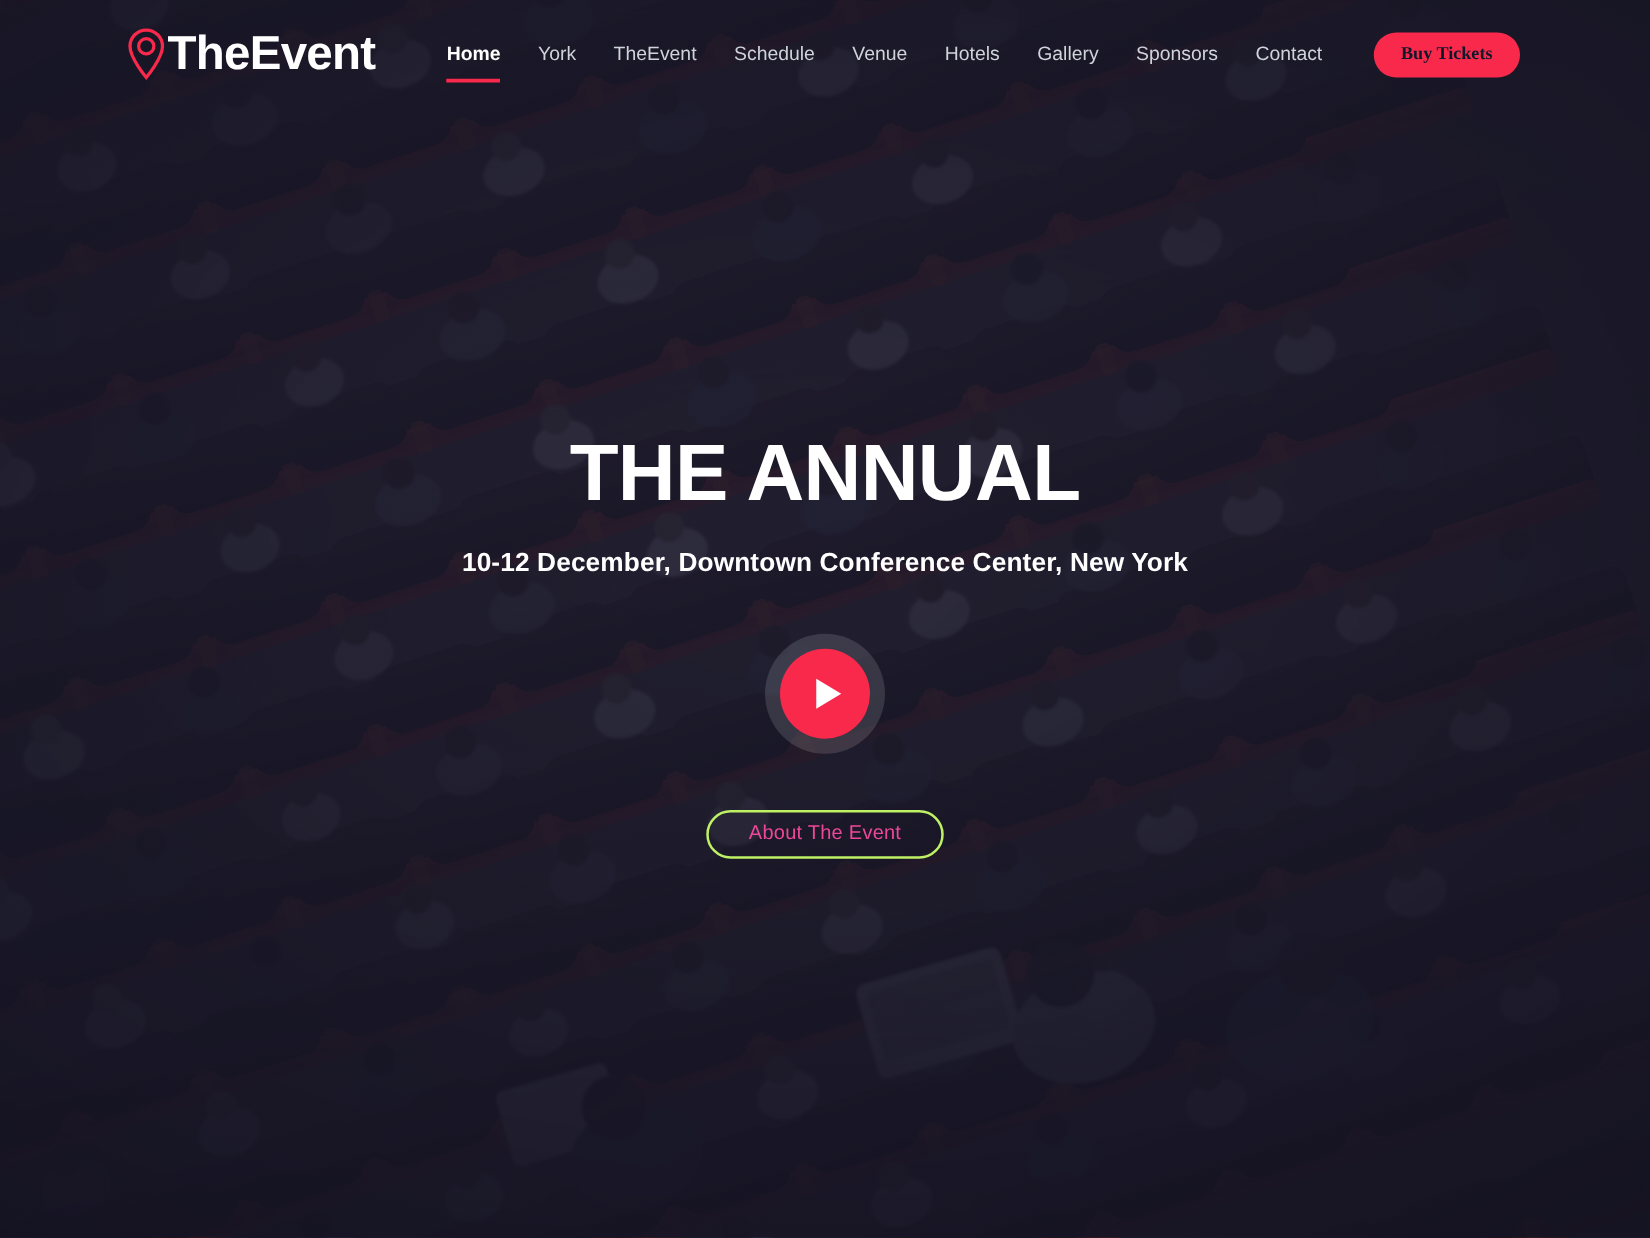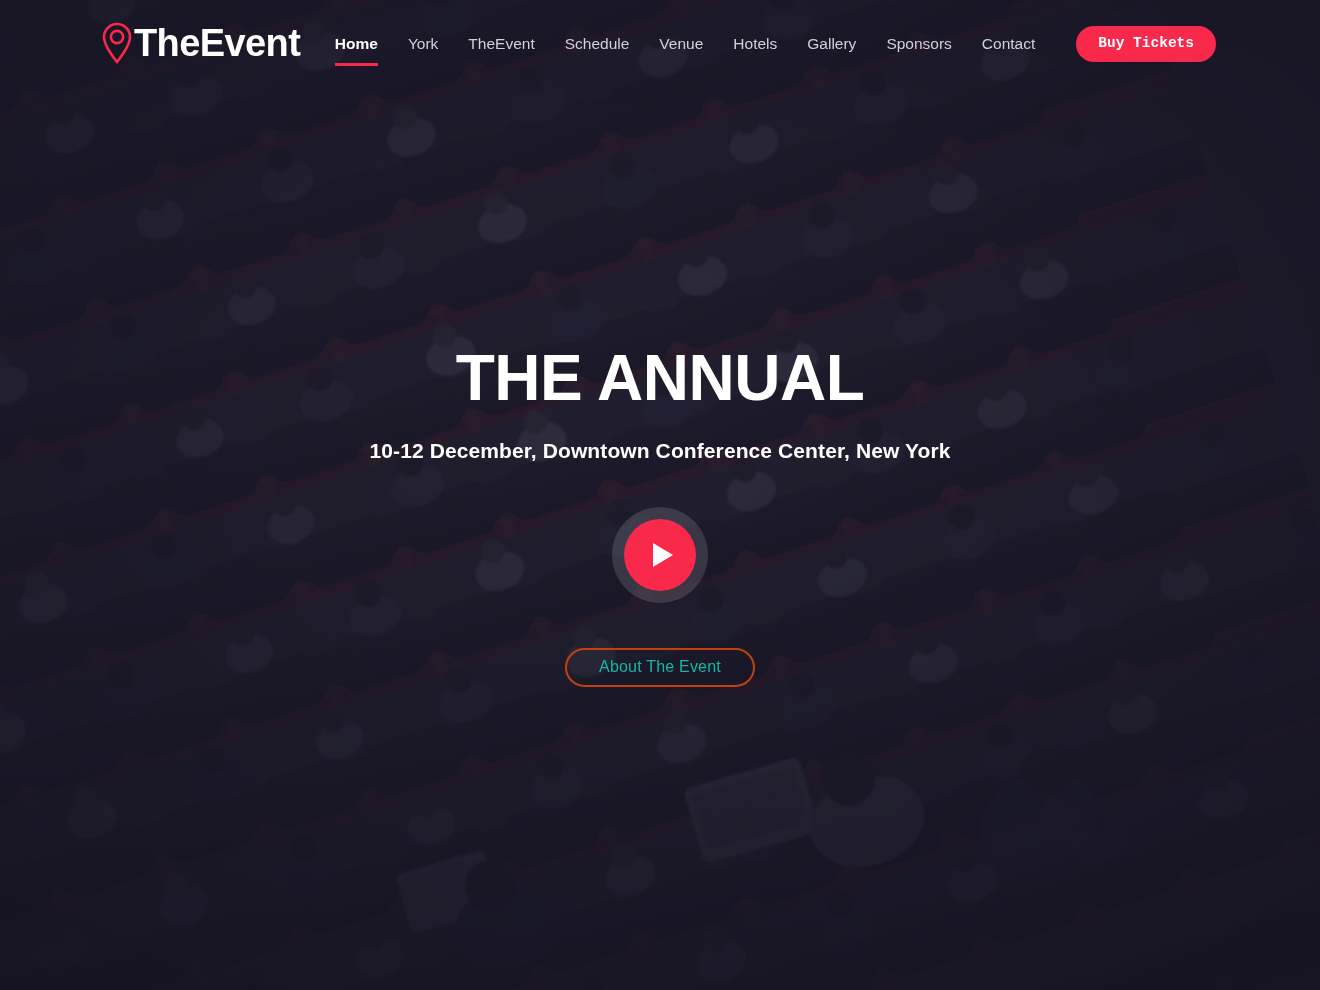--- a/index.html
+++ b/index.html
@@ -82,31 +82,31 @@
     bottom:-6px;
     height:2.5px;
     background:#f9294c;
   }
 
   #buy-tickets {
     margin-left:26px;
     display:inline-flex;
     align-items:center; justify-content:center;
     background:#f9294c;
-    color:#ffffff;
+    color:#0f172a;
     font-size:14.5px;
     font-weight:700;
     text-decoration:none;
     border:none;
     border-radius:50px;
     padding:9px 22px;
     white-space:nowrap;
     cursor:pointer;
     line-height:1.2;
-    font-family:Liberation Mono, monospace;
+    font-family:Liberation Serif, serif;
   }
 
   
   #hero-content {
     position:absolute;
     top:0; left:0;
     width:1320px; height:724px;
     display:flex;
     flex-direction:column;
     align-items:center;
@@ -167,23 +167,23 @@
   }
 
   
   #about-button {
     margin-top:45px;
     display:inline-flex;
     align-items:center; justify-content:center;
     min-width:190px;
     height:39px;
     padding:0 26px;
-    color:#14b8a6;
+    color:#ec4899;
     background:transparent;
-    border:2px solid #c2410c;
+    border:2px solid #bef264;
     border-radius:50px;
     font-size:16px;
     font-weight:400;
     letter-spacing:0.2px;
     text-decoration:none;
     cursor:pointer;
     line-height:1;
     font-family:"Liberation Sans", sans-serif;
   }
 </style>

